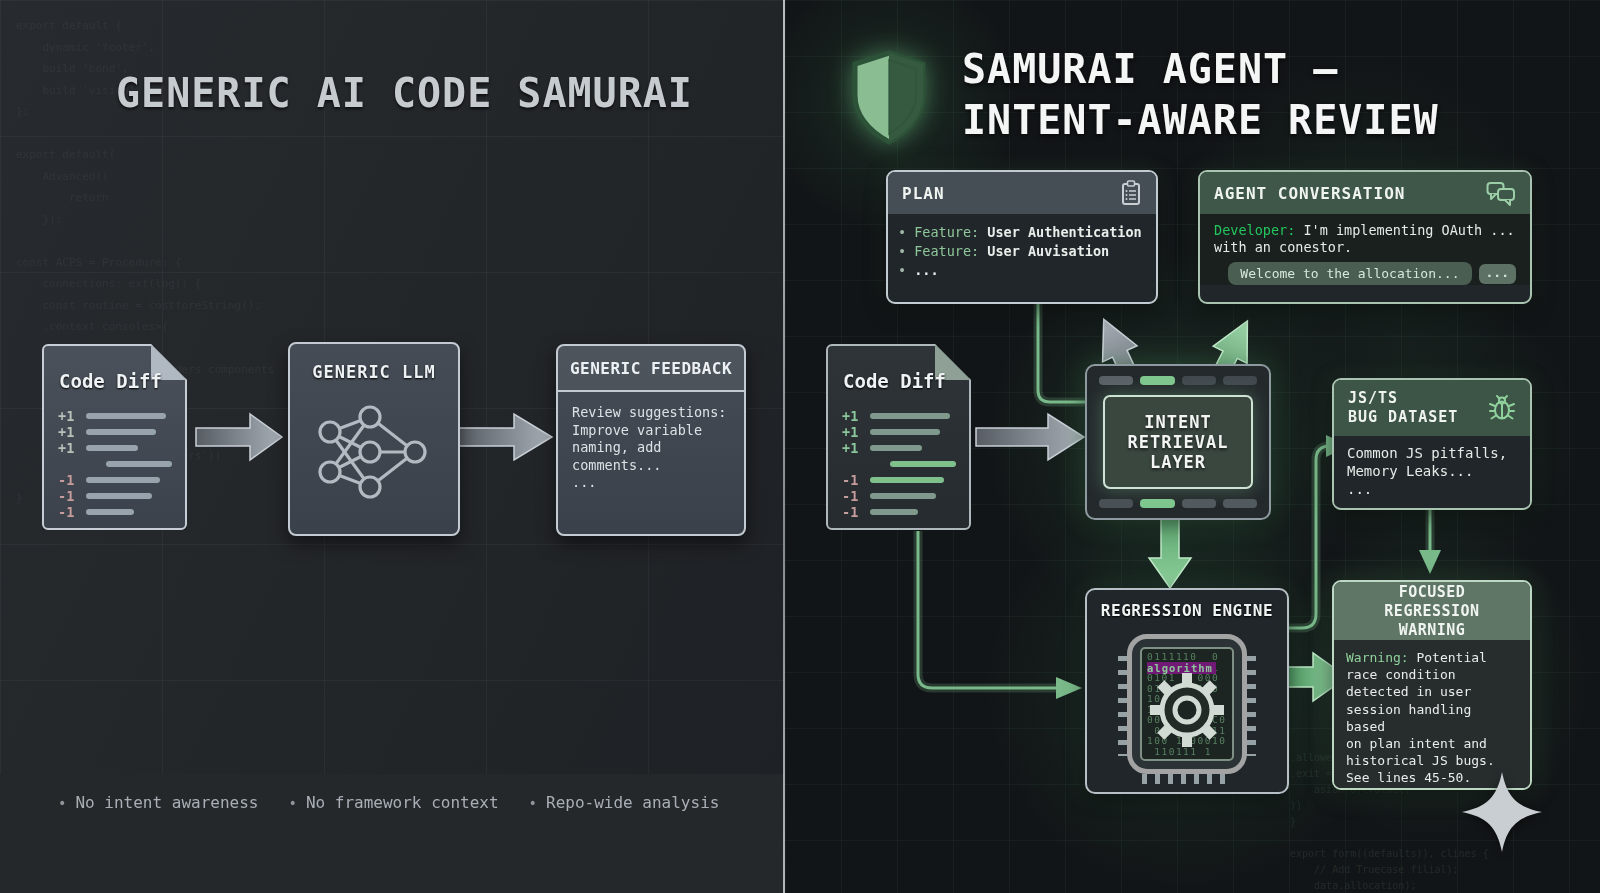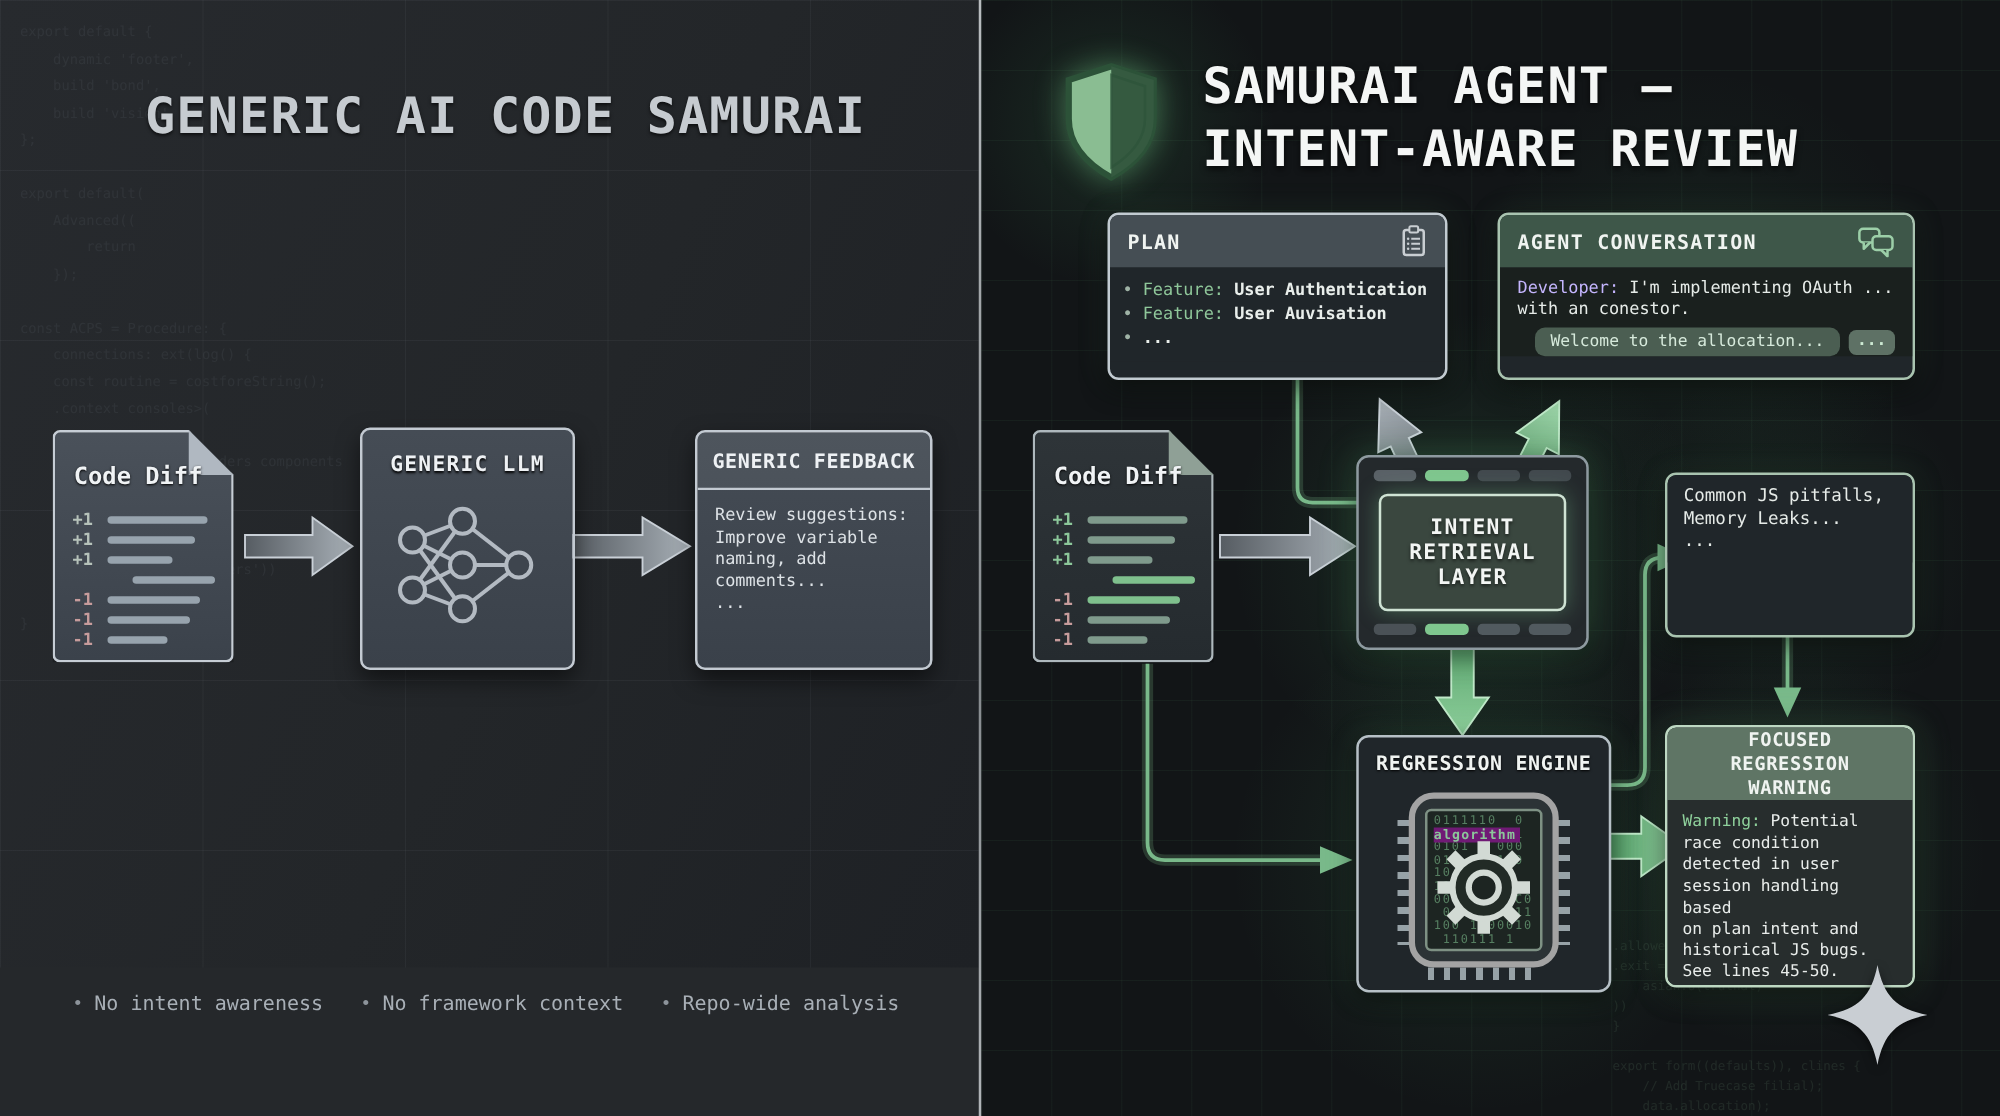--- a/index.html
+++ b/index.html
@@ -90,21 +90,21 @@
   .plan { left:886px; top:170px; width:268px; height:130px; border-color:#c2cbd1; }
   .plan .p-hdr { height:42px; background:#454e54; font-size:16px; justify-content:space-between;gap:24px; }
   .plan .p-bdy { padding:9px 10px; font-size:13.5px; line-height:19px; background:#20262a; }
   .plan-item { display:flex; gap:8px; }
   .pi-bullet { color:#9fb3a6; } .pi-label { color:#8fc79a; } .pi-value { color:#e9eeeb;font-weight:bold; }
 
   .conv { left:1198px; top:170px; width:330px; height:130px; border-color:#a9c4b0; }
   .conv .p-hdr { height:42px; background:#3e5749; font-size:16px; justify-content:space-between; }
   .conv .p-bdy { padding:8px 14px 0; background:#1a201e; font-size:13.5px; line-height:17px; }
   .dev-line { color:#e6ebe8; white-space:pre-line; }
-  .dev-label { color:#c4b5fd;margin-top:32px; }
+  .dev-label { color:#22c55e;margin-top:32px; }
   .bubble-row { display:flex; justify-content:flex-end; gap:7px; margin-top:6px; align-items:center; }
   .bubble { background:#4b5e52; border-radius:8px; padding:3px 12px; color:#d6e9db; font-size:13px; }
   .more-chip { background:#5e7165; border-radius:6px; padding:0 7px 3px; color:#cdead3;
     font-size:13px; font-weight:bold; cursor:pointer; }
 
   .dataset { left:1332px; top:378px; width:196px; height:128px; border-color:#a9c4b0; }
   .dataset .p-hdr { height:56px; background:#3d5546; font-size:15px; line-height:19px;
     justify-content:space-between; }
   .hdr-multiline { white-space:pre-line; }
   .dataset .p-bdy { padding:8px 13px; font-size:14px; line-height:18px; color:#e6ebe8;
@@ -406,20 +406,39 @@
 LAYER</div>
     <div class="pill-row bottom">
       <span class="pill" style="background:#4a5156"></span>
       <span class="pill" style="background:#7fc68e"></span>
       <span class="pill" style="background:#515a5f"></span>
       <span class="pill" style="background:#515a5f"></span>
     </div>
   </div>
 
   <div class="panel dataset">
+    <div class="p-hdr">
+      <span class="hdr-multiline">JS/TS
+BUG DATASET</span>
+      <svg width="28" height="28" viewBox="0 0 28 28">
+        <g stroke="#8fd19c" stroke-width="2" fill="none" stroke-linecap="round">
+          <ellipse cx="14" cy="16" rx="7" ry="8.5"></ellipse>
+          <circle cx="14" cy="6.5" r="3"></circle>
+          <line x1="11.5" y1="4.5" x2="9" y2="2"></line>
+            <line x1="16.5" y1="4.5" x2="19" y2="2"></line>
+          <line x1="7" y1="12" x2="2" y2="10"></line>
+            <line x1="7" y1="17" x2="2" y2="17"></line>
+            <line x1="8" y1="21.5" x2="3.5" y2="24.5"></line>
+          <line x1="21" y1="12" x2="26" y2="10"></line>
+            <line x1="21" y1="17" x2="26" y2="17"></line>
+            <line x1="20" y1="21.5" x2="24.5" y2="24.5"></line>
+          <line x1="14" y1="9.5" x2="14" y2="24"></line>
+        </g>
+      </svg>
+    </div>
     <div class="p-bdy">Common JS pitfalls,
 Memory Leaks...
 ...</div>
   </div>
 
   <div class="engine">
     <div class="engine-title">REGRESSION ENGINE</div>
     <div class="chip">
       <div class="pins-l"></div>
       <div class="pins-r"></div>

